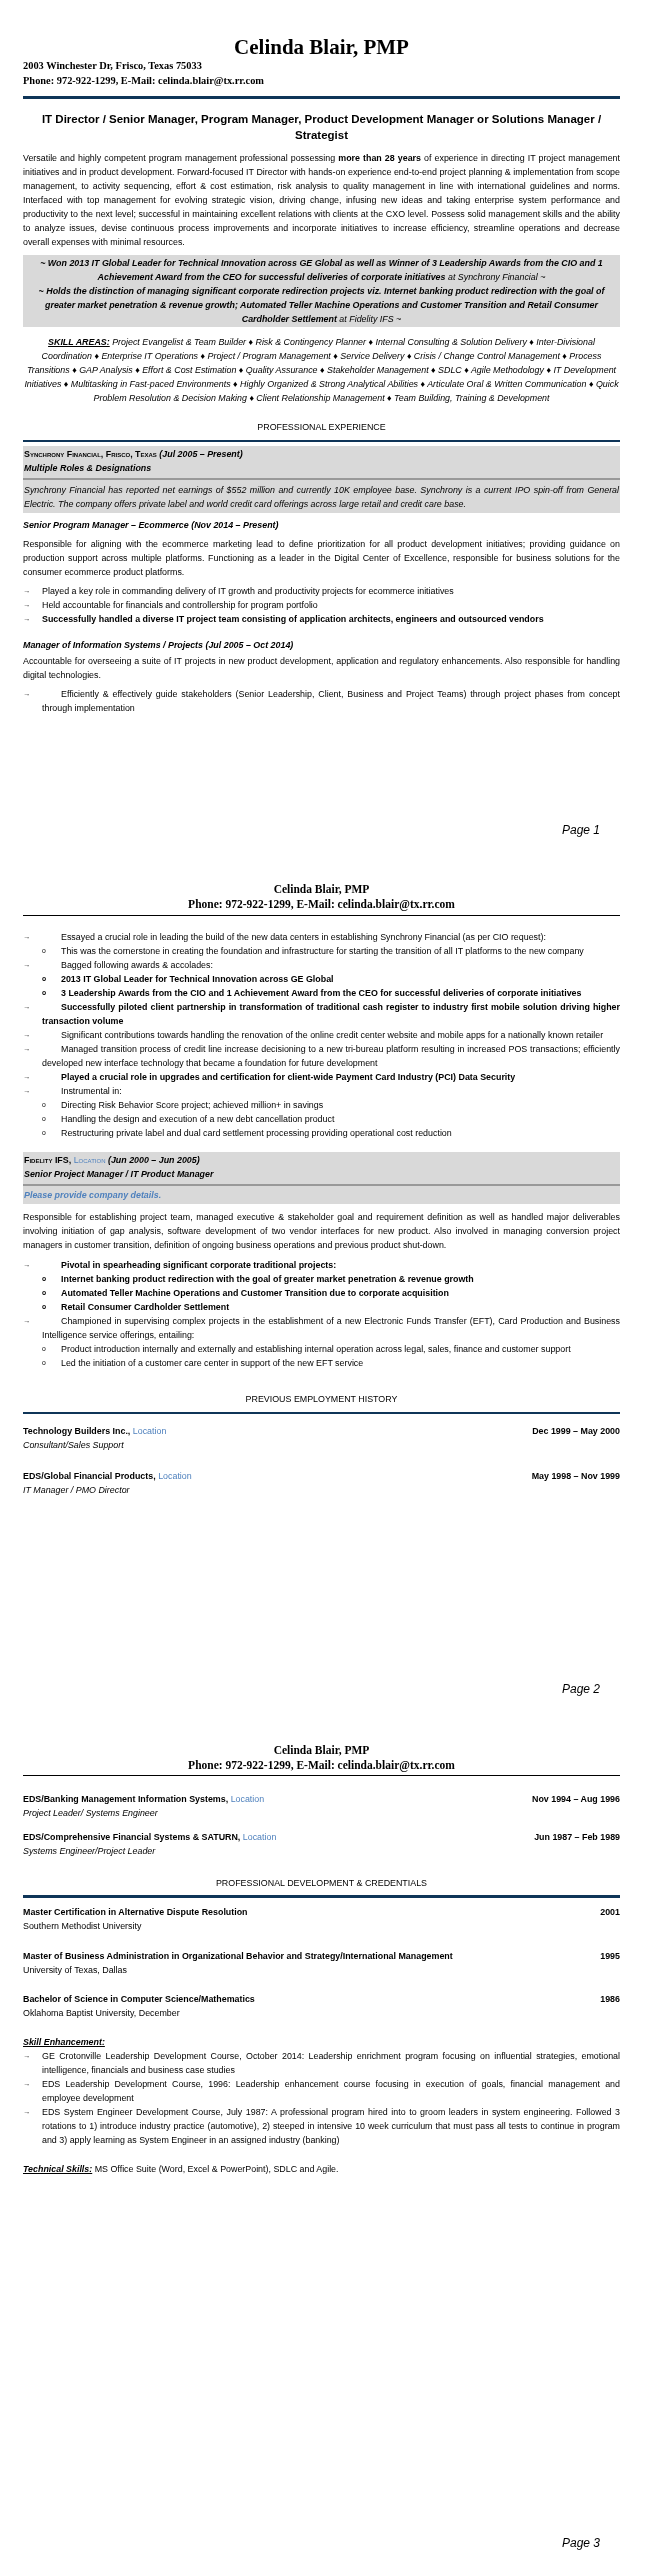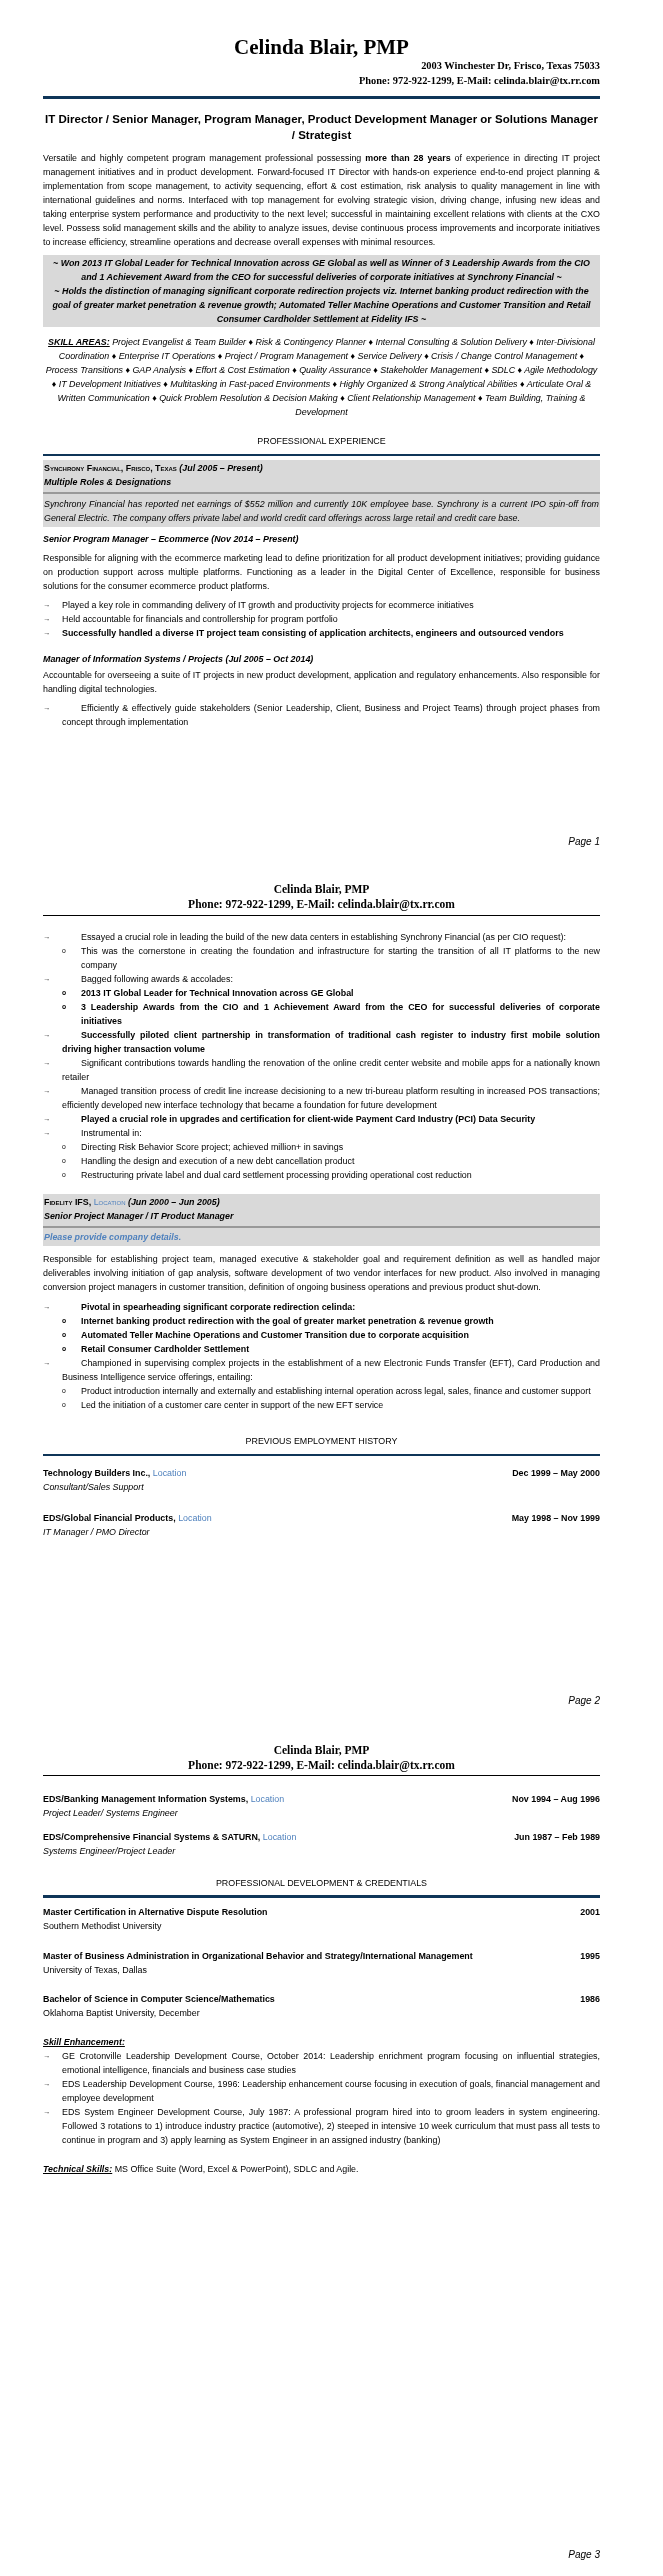--- a/index.html
+++ b/index.html
@@ -1,32 +1,32 @@
 <!DOCTYPE html>
 <html style="font-size:8.3px"><head>
 <meta charset="utf-8">
 <style>
   * { box-sizing: border-box; margin: 0; padding: 0; }
   html, body { width: 664px; background: #ffffff; }
   body { font-family: "Liberation Sans", sans-serif; color: #000; font-size: 8.9px; line-height: 14px; }
-  .page { position: relative; width: 643px; padding: 0 43px; }
+  .page { position: relative; width: 643px; padding: 0 23px; }
   #page1 { height: 859px; padding-top: 36px; }
   #page2 { height: 859px; padding-top: 23.4px; }
   #page3 { height: 858px; padding-top: 25px; }
   .name-big { text-align: center; font-family: "Liberation Serif", serif; font-weight: bold; font-size: 21px; line-height: 23px; }
-  .addr { text-align: right; font-family: "Liberation Serif", serif; font-weight: bold; font-size: 10.4px; line-height: 14.6px; }
+  .addr { text-align: left; font-family: "Liberation Serif", serif; font-weight: bold; font-size: 10.4px; line-height: 14.6px; }
   .name-small { text-align: center; font-family: "Liberation Serif", serif; font-weight: bold; font-size: 11.5px; line-height: 14.6px; }
   .contact-small { text-align: center; font-family: "Liberation Serif", serif; font-weight: bold; font-size: 11.5px; line-height: 14.6px; }
   .rule-blue { height: 2.6px; background: #0f3558; margin-top: 8.3px; }
   .rule-thin { height: 1px; background: #000; margin-top: 3.1px; }
   .headline { text-align: center; font-weight: bold; font-size: 11.5px; line-height: 16.7px; margin-top: 11.5px; }
   .justify { text-align: justify; }
   .summary { margin-top: 7.3px; }
   .award-box { background: #d9d9d9; margin-top: 6.2px; padding: 1px 4.2px; text-align: center; font-weight: bold; font-style: italic; font-size: 8.9px; line-height: 14px; }
-  .award-box .normal { font-weight: bold; }
+  .award-box .normal { font-weight: normal; }
   .skills { text-align: center; font-style: italic; margin-top: 7.3px; }
   .skills .label { font-weight: bold; text-decoration: underline; }
   .section-title { text-align: center; font-weight: normal; font-size: 8.9px; margin-top: 15.6px; }
   .section-rule { height: 2.6px; background: #0f3558; margin-top: 5.2px; }
   .job-box { background: #d9d9d9; margin-top: 4.2px; }
   .job-box .head { padding: 1px 1px 3.1px 1px; border-bottom: 2.1px solid #999; font-weight: bold; }
   .job-box .desc { padding: 2.1px 1px 2.1px 1px; font-style: italic; text-align: justify; }
   .smallcaps { font-variant: small-caps; }
   .loc { color: #4f81bd; font-weight: normal; }
   .blue-it { color: #4f81bd; font-weight: bold; font-style: italic; }
@@ -34,21 +34,21 @@
   .para { margin-top: 5.2px; text-align: justify; }
   ul.arrows { list-style: none; margin-top: 5.2px; }
   ul.arrows > li { position: relative; padding-left: 19px; text-align: justify; }
   ul.arrows > li .arrow { position: absolute; left: 0; top: 0; font-size: 7.3px; }
   .lead-gap { display: inline-block; width: 19px; }
   ul.circles { list-style: none; margin-left: 19px; }
   ul.circles > li { position: relative; padding-left: 19px; text-align: justify; }
   ul.circles > li .circ { position: absolute; left: 0; top: 0; font-size: 6.8px; }
   .b { font-weight: bold; }
   .i { font-style: italic; }
-  .page-num { position: absolute; right: 43px; font-style: italic; font-size: 10px; margin-top: 12px; }
+  .page-num { position: absolute; right: 43px; font-style: italic; font-size: 12px; }
   #page1 .page-num { top: 823px; }
   #page2 .page-num { top: 823px; }
   #page3 .page-num { top: 818px; }
   .emp-row { display: flex; justify-content: space-between; font-weight: bold; margin-top: 0; }
   .emp { margin-top: 17.7px; }
   .emp:first-of-type { margin-top: 9.4px; }
   .emp .title { font-style: italic; }
   .edu { margin-top: 15.6px; }
   .edu:first-of-type { margin-top: 7.3px; }
   .cert-label { font-weight: bold; font-style: italic; text-decoration: underline; }
@@ -135,21 +135,21 @@
     <div class="head">
       <span class="smallcaps">Fidelity IFS</span><span>, </span><span class="smallcaps loc">Location</span><span class="i"> (Jun 2000 – Jun 2005)</span><br>
       <span class="i">Senior Project Manager / IT Product Manager</span>
     </div>
     <div class="desc blue-it">Please provide company details.</div>
   </div>
 
   <p class="para" style="margin-top:6.2px">Responsible for establishing project team, managed executive &amp; stakeholder goal and requirement definition as well as handled major deliverables involving initiation of gap analysis, software development of two vendor interfaces for new product.  Also involved in managing conversion project managers in customer transition, definition of ongoing business operations and previous product shut-down.</p>
 
   <ul class="arrows" style="margin-top:6.2px">
-    <li class="b"><span class="arrow">→</span><span class="lead-gap"></span><span>Pivotal in spearheading significant corporate redirection celinda:</span>
+    <li class="b"><span class="arrow">→</span><span class="lead-gap"></span><span>Pivotal in spearheading significant corporate traditional projects:</span>
       <ul class="circles" style="margin-left:0">
         <li><span class="circ">o</span><span>Internet banking product redirection with the goal of greater market penetration &amp; revenue growth</span></li>
         <li><span class="circ">o</span><span>Automated Teller Machine Operations and Customer Transition due to corporate acquisition</span></li>
         <li><span class="circ">o</span><span>Retail Consumer Cardholder Settlement</span></li>
       </ul>
     </li>
     <li><span class="arrow">→</span><span class="lead-gap"></span><span>Championed in supervising complex projects in the establishment of a new Electronic Funds Transfer (EFT), Card Production and Business Intelligence service offerings, entailing:</span>
       <ul class="circles" style="margin-left:0">
         <li><span class="circ">o</span><span>Product introduction internally and externally and establishing internal operation across legal, sales, finance and customer support</span></li>
         <li><span class="circ">o</span><span>Led the initiation of a customer care center in support of the new EFT service</span></li>

